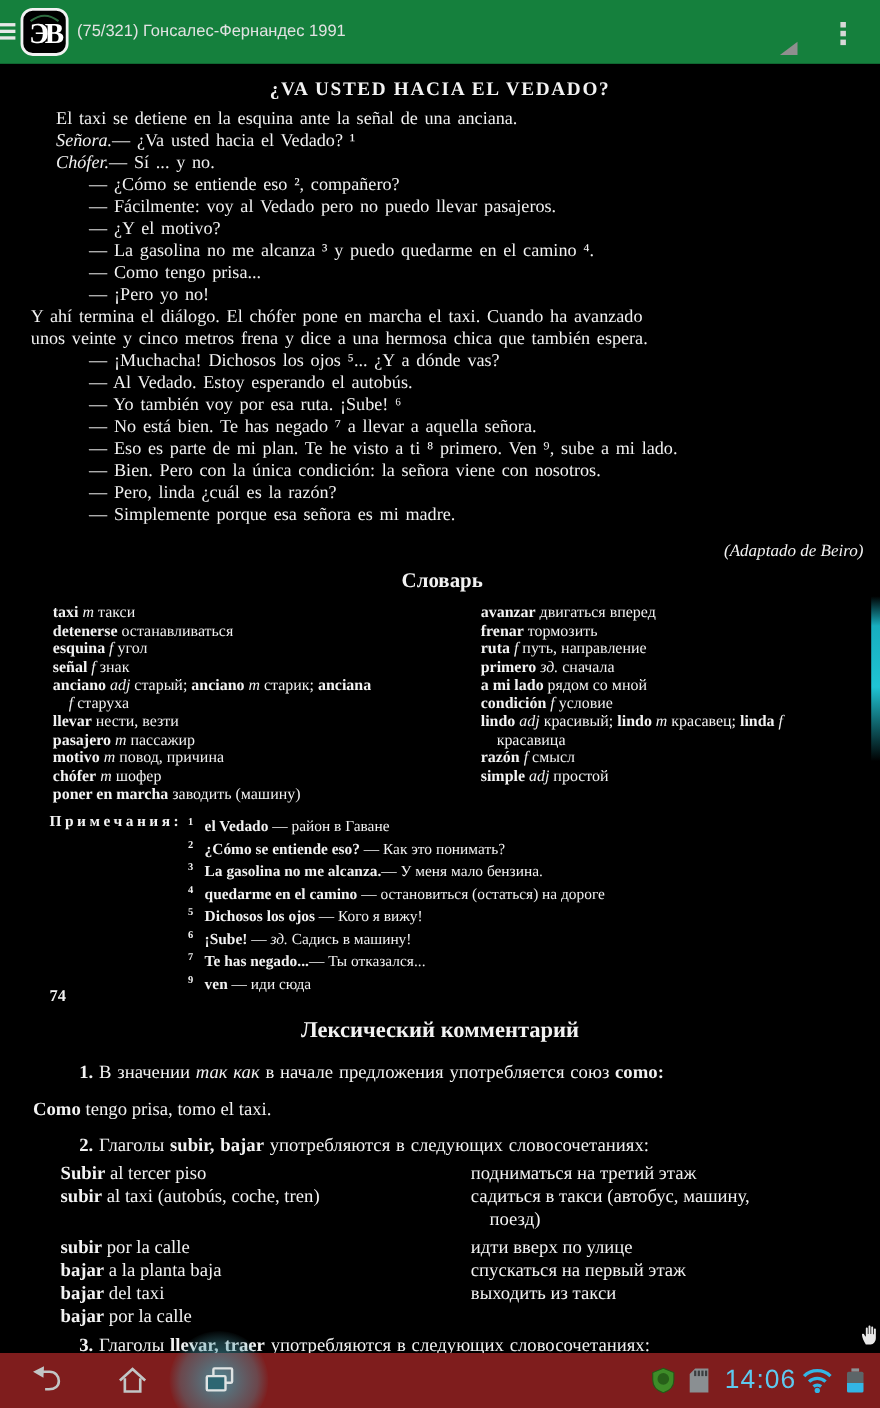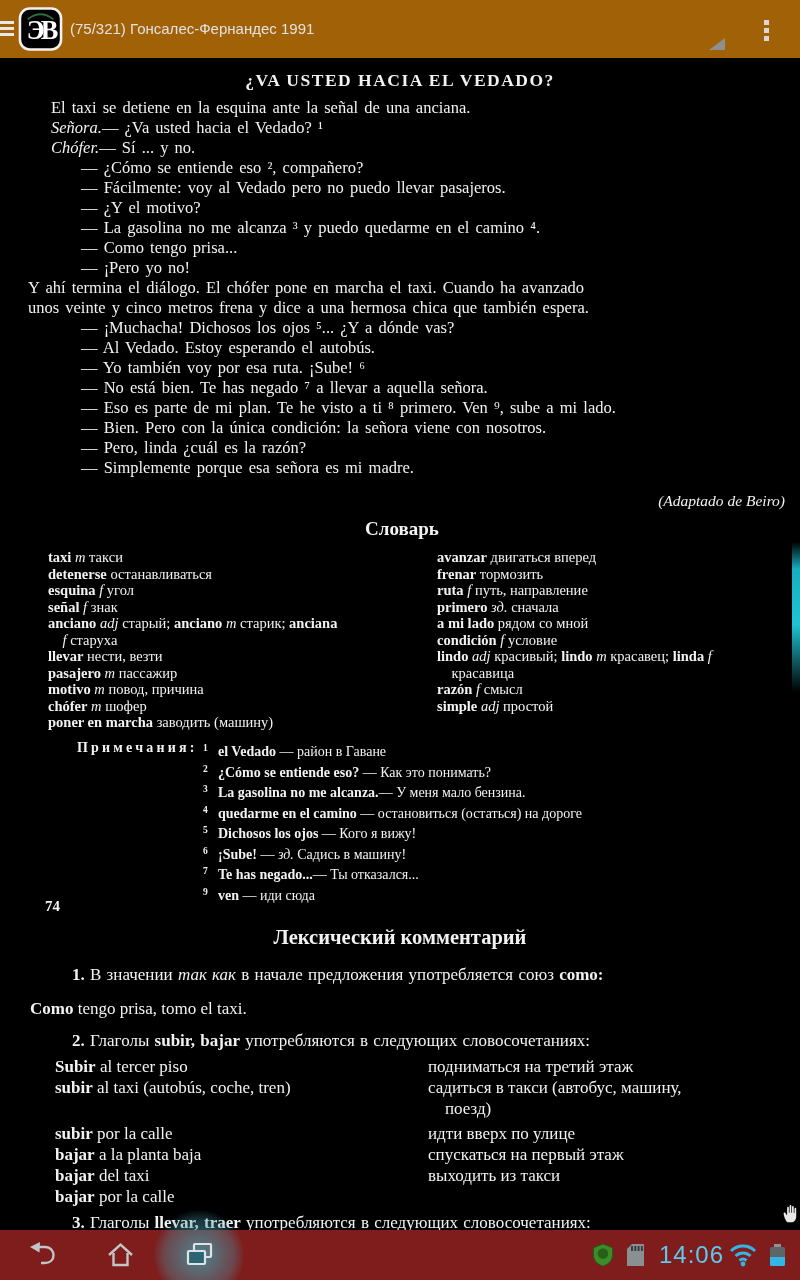--- a/index.html
+++ b/index.html
@@ -1,19 +1,19 @@
 <!DOCTYPE html>
 <html><head>
 <meta charset="utf-8">
 <style>
   html,body{margin:0;padding:0;background:#000;}
   .screen{position:relative;width:800px;height:1280px;background:#000;overflow:hidden;
           font-family:"Liberation Serif","DejaVu Serif",serif;color:#f2f2f2;}
   
-  .topbar{position:absolute;top:0;left:0;width:800px;height:58px;background:#a16207;z-index:4;}
+  .topbar{position:absolute;top:0;left:0;width:800px;height:58px;background:#15803d;z-index:4;}
   .hamburger{position:absolute;left:-3px;top:21px;cursor:pointer;}
   .hamburger i{display:block;width:17px;height:2.5px;background:#e8e8e8;margin-bottom:3.5px;}
   .logo{position:absolute;left:18px;top:6px;}
   .bar-title{position:absolute;left:70px;top:20px;font-family:"Liberation Sans",sans-serif;
              font-size:15px;color:#e2e2e2;white-space:nowrap;}
   .overflow{position:absolute;left:762px;top:18px;padding:2px;cursor:pointer;}
   .overflow i{display:block;width:4.5px;height:4.5px;background:#d8d8d8;margin-bottom:3.5px;}
   .corner-tri{position:absolute;left:709px;top:38px;width:0;height:0;
               border-left:16px solid transparent;border-bottom:12px solid #8f8f8f;}
   
@@ -28,21 +28,21 @@
   .attribution{position:absolute;top:492px;right:15px;font-style:italic;font-size:15.5px;}
   .vtitle{position:absolute;top:516px;left:0;width:100%;margin:2px;text-align:center;
           font-size:19px;font-weight:bold;}
   .vcols{position:absolute;top:549px;left:48px;right:5px;display:flex;
          font-size:14.5px;line-height:16.5px;}
   .vleft{width:389px;flex:none;}
   .vright{flex:1;}
   .ventry{white-space:pre-wrap;}
   .notes{position:absolute;top:740px;left:45px;right:5px;display:flex;
          font-size:14px;line-height:16.5px;}
-  .nlabel{width:126px;flex:none;font-weight:bold;letter-spacing:3.2px;margin-left:32px;}
+  .nlabel{width:126px;flex:none;font-weight:bold;letter-spacing:3.2px;}
   .nlist{flex:1;}
   .nnum{display:inline-block;width:15px;font-size:9.5px;vertical-align:5px;font-weight:bold;}
   .pagenum{position:absolute;top:898px;left:45px;font-size:15px;font-weight:bold;}
   .lextitle{position:absolute;top:926px;left:0;width:100%;margin:0;text-align:center;
             font-size:20.5px;font-weight:bold;}
   .lexpara{position:absolute;left:30px;right:12px;margin:0;font-size:17px;line-height:21px;
            text-indent:42px;word-spacing:1px;}
   .p1{top:964px;} .p2{top:1030px;} .p3{top:1212px;}
   .prow{display:grid;grid-template-columns:398px 1fr;font-size:17px;line-height:21px;}
   .example{position:absolute;top:998px;left:30px;right:5px;}

